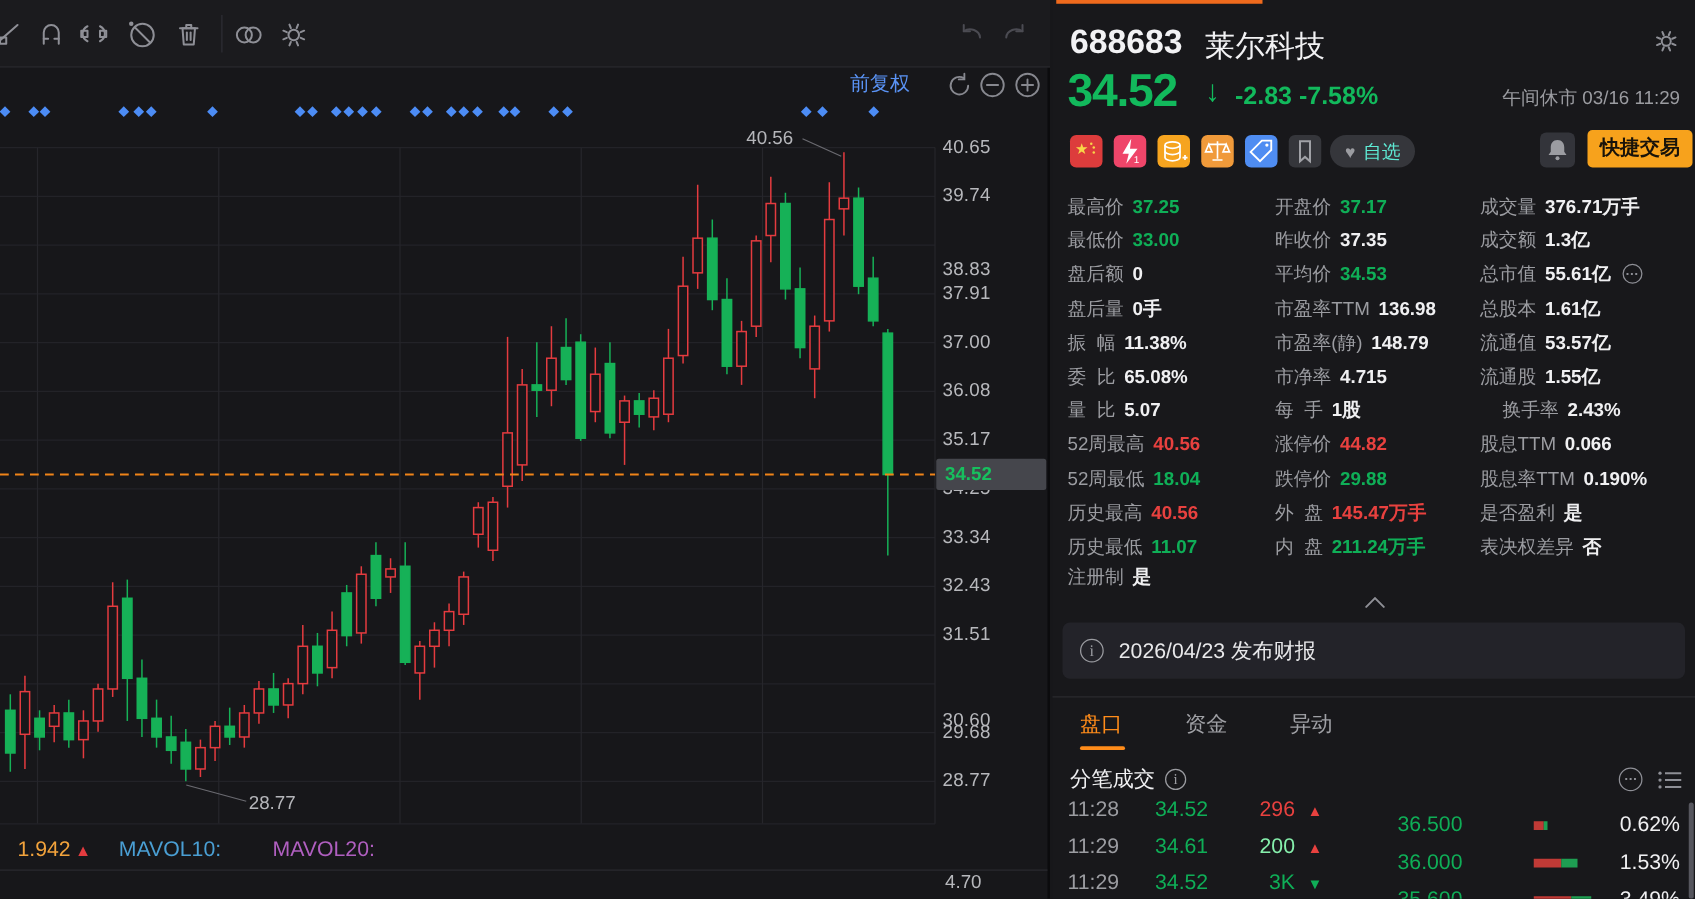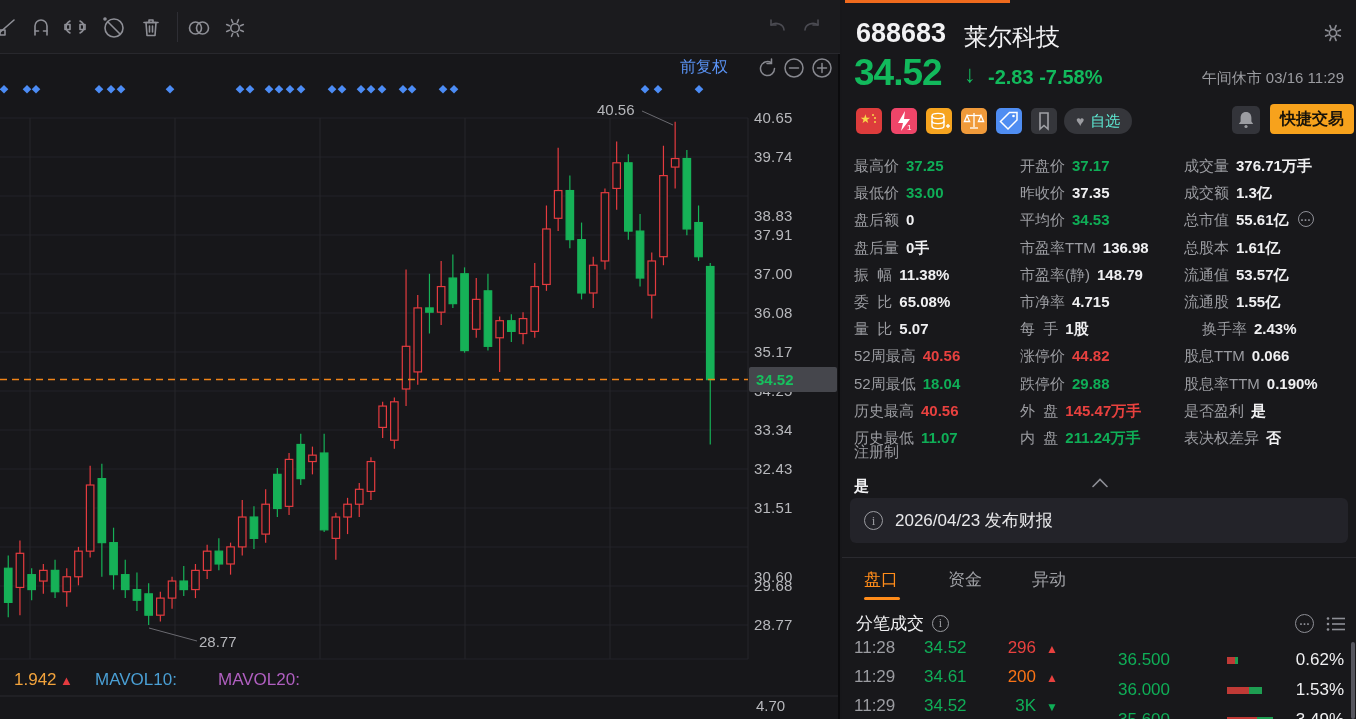--- a/index.html
+++ b/index.html
@@ -572,21 +572,21 @@
           <span class="st-v c-g">11.07</span>
         </div>
         <div class="st-cell" style="left: 166px; top: 272px;">
           <span class="st-l">内  盘</span>
           <span class="st-v c-g">211.24万手</span>
         </div>
         <div class="st-cell" style="left: 330px; top: 272px;">
           <span class="st-l">表决权差异</span>
           <span class="st-v c-w">否</span>
         </div>
-        <div class="st-cell" style="left: 0px; top: 286px; flex-direction: column;">
+        <div class="st-cell" style="left: 0px; top: 296px;">
           <span class="st-l">注册制</span>
           <span class="st-v c-w">是</span>
         </div>
       </div>
     <div id="collapse">
       <svg width="16" height="10">
           <polyline points="1,8.5 8,1.5 15,8.5"></polyline>
         </svg></div>
 
     <div id="announce">
@@ -621,21 +621,21 @@
         </svg>
     </div>
 
     <div id="trade-rows">
         <div class="tick-row-t" style="left:12px;top:638px">11:28</div>
         <div class="tick-row-p" style="left:82px;top:638px">34.52</div>
         <div class="tick-row-v" style="left:130px;top:638px;color:#e8413f">296</div>
         <div class="tick-row-a" style="left:204px;top:642px;color:#e8413f">▲</div>
         <div class="tick-row-t" style="left:12px;top:667px">11:29</div>
         <div class="tick-row-p" style="left:82px;top:667px">34.61</div>
-        <div class="tick-row-v" style="left:130px;top:667px;color:#f97316">200</div>
+        <div class="tick-row-v" style="left:130px;top:667px;color:#86efac">200</div>
         <div class="tick-row-a" style="left:204px;top:671px;color:#e8413f">▲</div>
         <div class="tick-row-t" style="left:12px;top:696px">11:29</div>
         <div class="tick-row-p" style="left:82px;top:696px">34.52</div>
         <div class="tick-row-v" style="left:130px;top:696px;color:#0fae57">3K</div>
         <div class="tick-row-a" style="left:204px;top:700px;color:#0fae57">▼</div>
       </div>
     <div id="dist-rows">
         <div class="dist-p" style="left:276px;top:650px">36.500</div>
         <div class="dist-bar" style="left:385px;top:657px">
           <span style="width:8px;background:#c03a36"></span>

